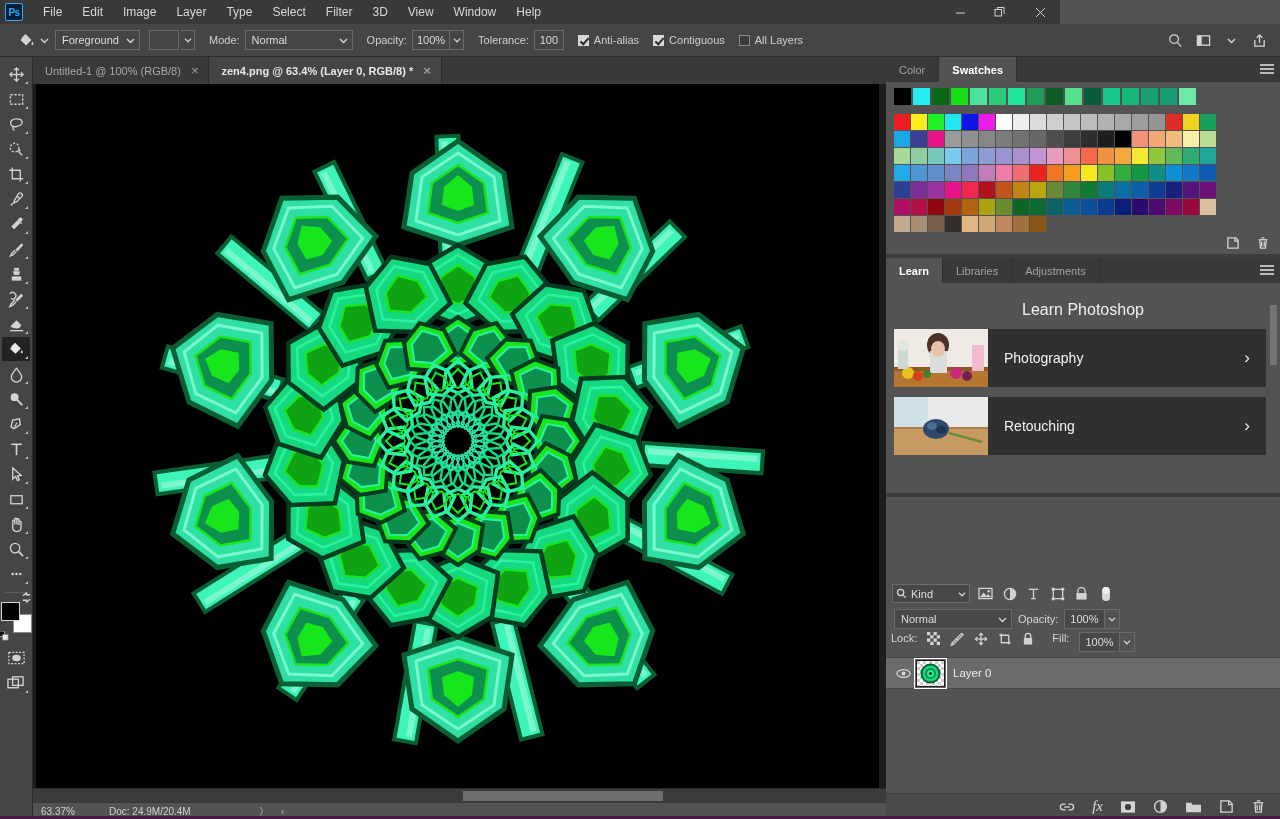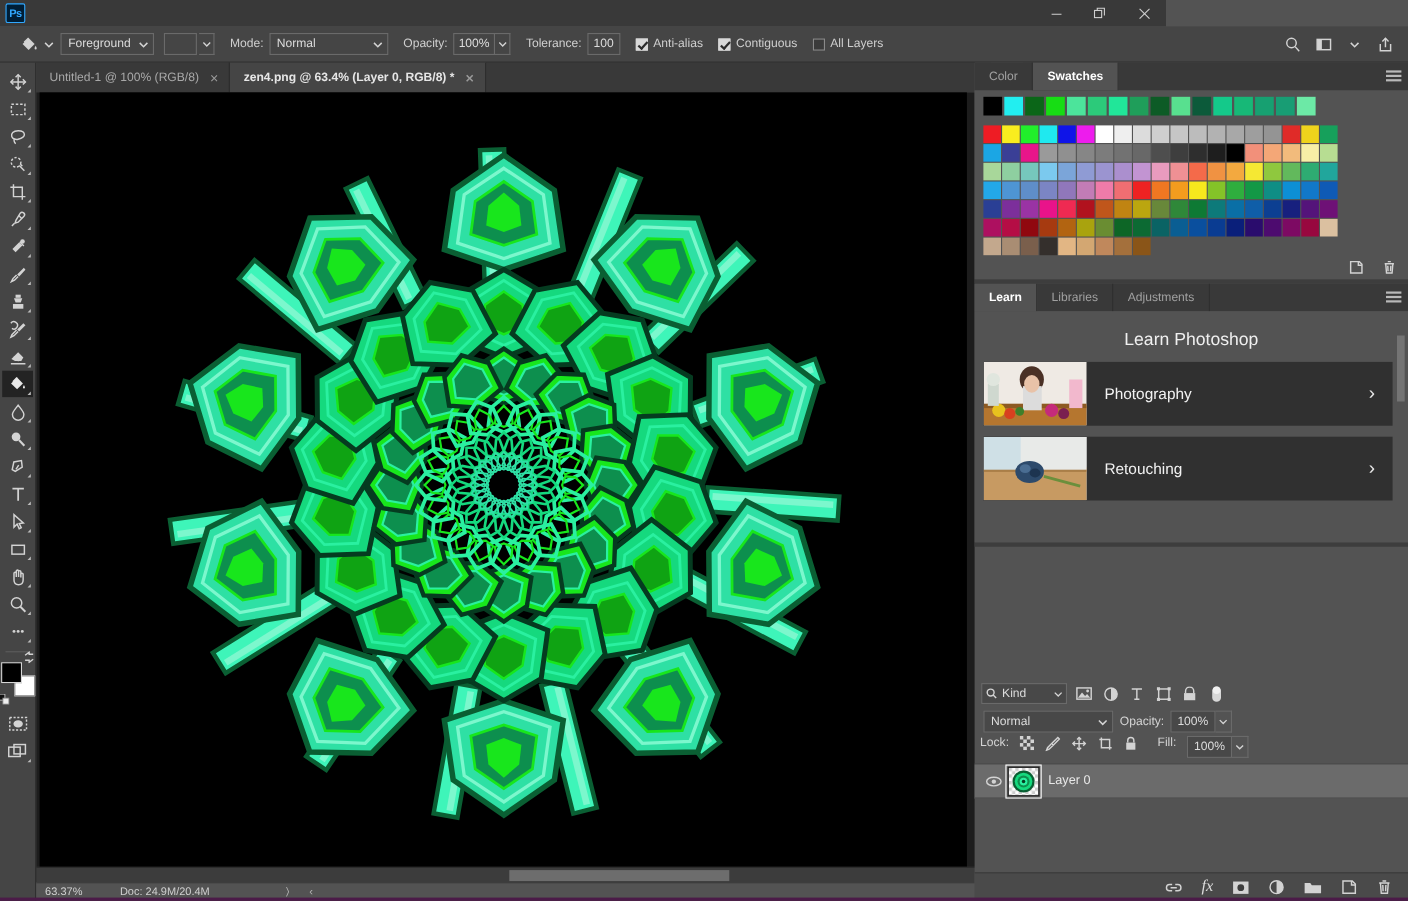--- a/index.html
+++ b/index.html
@@ -189,21 +189,21 @@
      margin:9px 24px 0 24px; }
   .card {
     margin:10px 14px 0 8px; height:58px; background:#303030; display:flex;
     align-items:center; position:relative; overflow:hidden;
   }
   .card-thumb { width:94px; height:58px; flex:none; position:relative; overflow:hidden; }
   .card-label { margin-left:16px; font-size:14px; color:#f2f2f2; }
   .card-arrow { position:absolute; right:16px; color:#e8e8e8; font-size:17px; }
   .learn-scroll { position:absolute; right:2px; top:4px; bottom:4px; width:9px; }
   .learn-scroll .st { position:absolute; top:18px; height:60px; left:1px; width:7px; background:#747474;}
-  .filterrow { height:25px; display:flex; align-items:center; padding:0 6px; gap:7px;margin-top:37px; }
+  .filterrow { height:25px; display:flex; align-items:center; padding:0 6px; gap:7px; }
   .kindsel {
     width:78px; height:19px; background:#484848; border:1px solid #6a6a6a;
     display:flex; align-items:center; padding:0 3px; gap:4px; font-size:11px; color:#dcdcdc;
   }
   .fi { width:17px; height:19px; display:flex; align-items:center; justify-content:center; }
   .blendrow { height:26px; display:flex; align-items:center; padding:0 8px; gap:6px; }
   .blendsel {
     width:118px; height:20px; background:#484848; border:1px solid #6a6a6a;
     display:flex; align-items:center; justify-content:space-between; padding:0 4px 0 6px;
     font-size:11px; color:#dcdcdc;
@@ -235,20 +235,33 @@
   svg { display:block; }
   .ic { stroke:#d3d3d3; fill:none; stroke-width:1.4; }
 </style>
 </head>
 <body>
 
 <div id="app">
 
   <div class="titlebar">
     <div class="ps-logo">Ps</div>
+    <div class="menu">
+      <div class="menu-item">File</div>
+      <div class="menu-item">Edit</div>
+      <div class="menu-item">Image</div>
+      <div class="menu-item">Layer</div>
+      <div class="menu-item">Type</div>
+      <div class="menu-item">Select</div>
+      <div class="menu-item">Filter</div>
+      <div class="menu-item">3D</div>
+      <div class="menu-item">View</div>
+      <div class="menu-item">Window</div>
+      <div class="menu-item">Help</div>
+    </div>
     <div class="wincontrols">
       <div class="wc">
         <svg width="11" height="11">
             <line x1="1" y1="6" x2="10" y2="6" stroke-width="1"></line>
           </svg>
       </div>
       <div class="wc">
         <svg width="12" height="12" fill="none">
             <rect x="1" y="3.5" width="6.5" height="6.5" stroke-width="1"></rect>
             <polyline points="3.5,3.5 3.5,1.5 10,1.5 10,8" stroke-width="1"></polyline>

